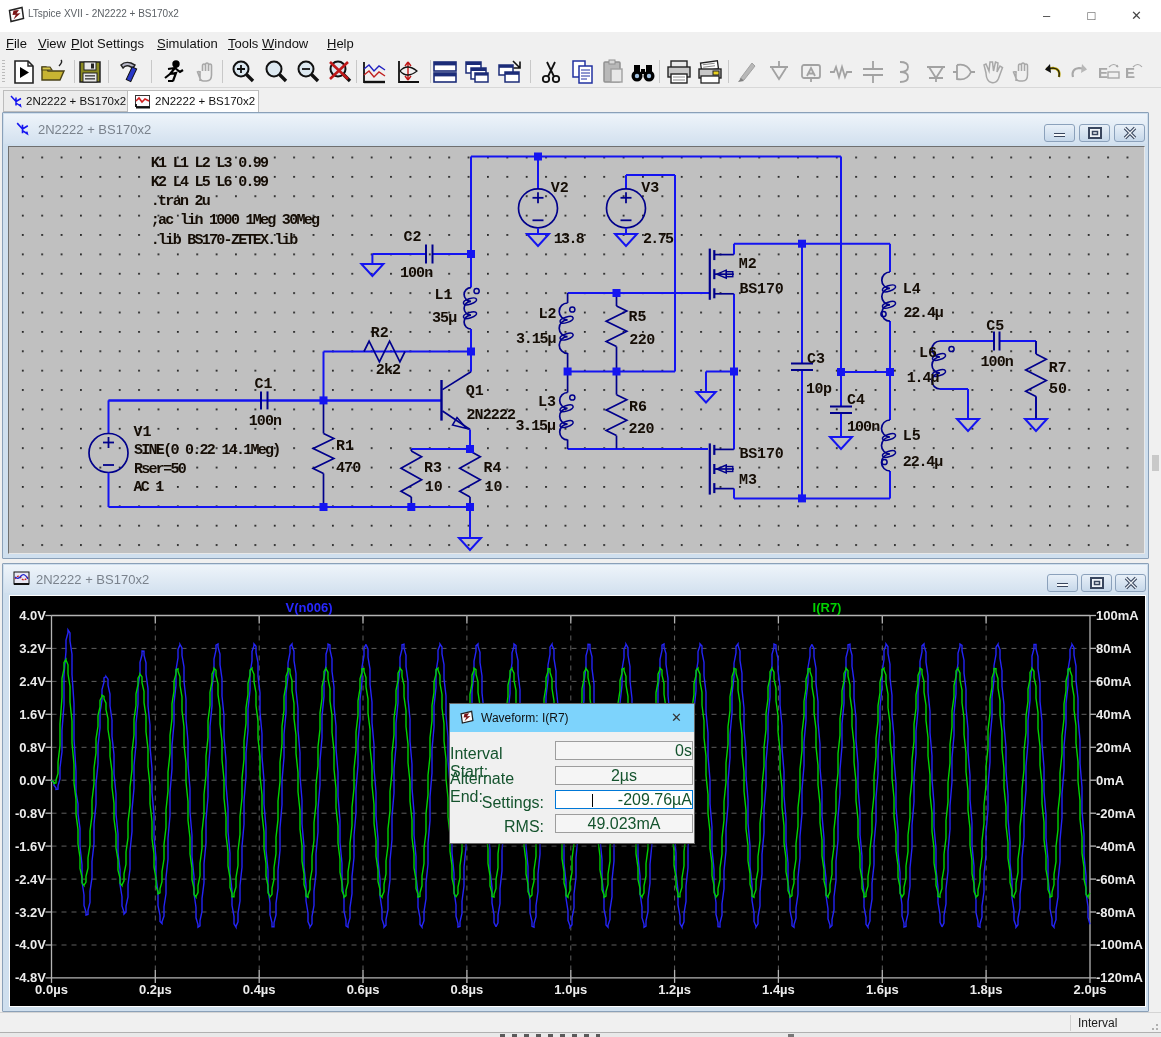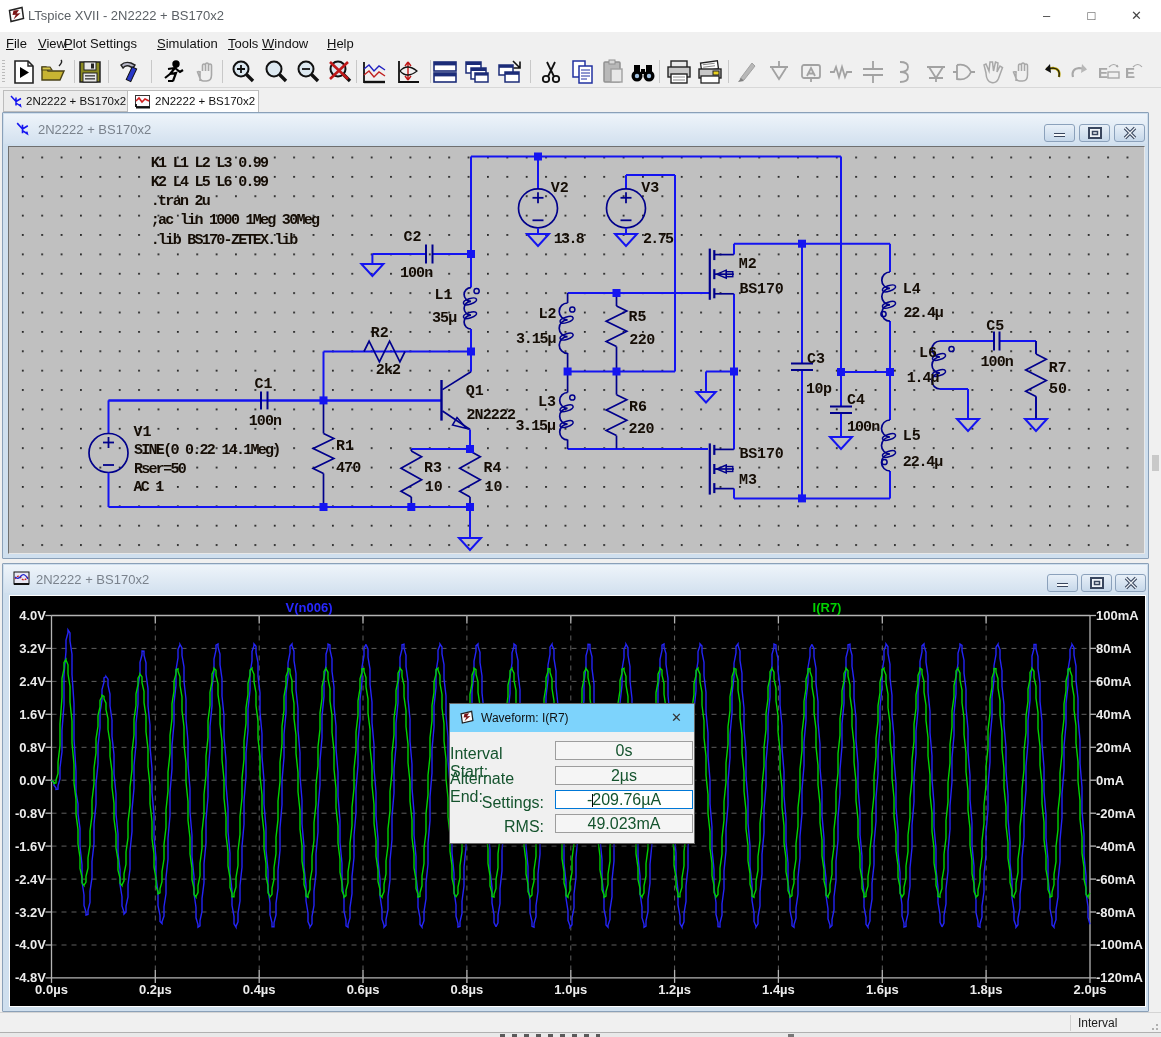--- a/index.html
+++ b/index.html
@@ -1,16 +1,16 @@
 <!DOCTYPE html>
 <html><head><meta charset="utf-8"><style>
 *{margin:0;padding:0;box-sizing:border-box}
 body{width:1161px;height:1037px;font-family:"Liberation Sans",sans-serif;overflow:hidden;background:#f0f0f0;position:relative}
 .titlebar{position:absolute;left:0;top:0;width:1161px;height:32px;background:#fff;}
-.titlebar .t{position:absolute;left:28px;top:8px;font-size:13px;color:#5c6166}
+.titlebar .t{position:absolute;left:28px;top:8px;font-size:10px;color:#5c6166}
 .winbtn{position:absolute;top:0;width:45px;height:31px;color:#444;font-size:13px;text-align:center;line-height:31px}
 .menubar{position:absolute;left:0;top:32px;width:1161px;height:23px;background:#f0f0f0;font-size:13px;color:#111}
 .menubar span{position:absolute;top:4px;white-space:nowrap}
 .menubar u{text-decoration:underline}
 .toolbar{position:absolute;left:0;top:55px;width:1161px;height:33px;background:#f0f0f0;border-bottom:1px solid #d8d8d8}
 .tsep{position:absolute;top:5px;width:1px;height:23px;background:#c8c8c8}
 .ticon{position:absolute;top:4px}
 .tabbar{position:absolute;left:0;top:89px;width:1161px;height:23px;background:#f0f0f0}
 .tab{position:absolute;top:1px;height:22px;border:1px solid #bcbcbc;font-size:11.5px;color:#111;background:#ececec;white-space:nowrap}
 .tab.active{background:#fff;height:23px}
@@ -27,21 +27,21 @@
       <path d="M6.5 4.5 L12 4 L9.5 7.5 L13.5 7.2 L6.5 13.5 L8.8 8.7 L5.5 9 Z" fill="#7b1517"></path>
     </svg>
  <span class="t">LTspice XVII - 2N2222 + BS170x2</span>
  <div class="winbtn" style="left:1024px">–</div>
  <div class="winbtn" style="left:1069px">□</div>
  <div class="winbtn" style="left:1114px">✕</div>
 </div>
 <div class="menubar">
  <span style="left:6px"><u>F</u>ile</span>
     <span style="left:38px"><u>V</u>iew</span>
- <span style="left:64px"><u>P</u>lot Settings</span>
+ <span style="left:71px"><u>P</u>lot Settings</span>
     <span style="left:157px"><u>S</u>imulation</span>
  <span style="left:228px"><u>T</u>ools</span>
     <span style="left:262px"><u>W</u>indow</span>
  <span style="left:327px"><u>H</u>elp</span>
 </div>
 <div class="toolbar">
     <div class="tsep" style="left:74px"></div>
     <div class="tsep" style="left:108px"></div>
     <div class="tsep" style="left:151px"></div>
     <div class="tsep" style="left:222px"></div>
@@ -664,25 +664,25 @@
  <div style="position:absolute;left:0;top:0;right:0;height:28px;background:#7dd3fc">
   <svg style="position:absolute;left:9px;top:6px" width="16" height="16" viewBox="0 0 19 19">
         <path d="M2.5 4.5 L15 1.5 L16.5 12.5 L4 15.5 Z" fill="#fdfdfd" stroke="#222" stroke-width="1.5"></path>
         <path d="M6.5 4.5 L12 4 L9.5 7.5 L13.5 7.2 L6.5 13.5 L8.8 8.7 L5.5 9 Z" fill="#7b1517"></path>
       </svg>
   <span style="position:absolute;left:31px;top:7px;font-size:12px;color:#111">Waveform: I(R7)</span>
   <span style="position:absolute;right:12px;top:6px;font-size:13px;color:#333">✕</span>
  </div>
  <div style="position:absolute;left:0;top:28px;right:0;bottom:0;font-size:16px;color:#14532d">
   <span style="position:absolute;right:150px;top:13px">Interval Start:</span>
-  <div style="position:absolute;left:105px;top:9px;width:138px;height:19px;background:#f5f5f5;border:1px solid #9d9d9d;text-align:center;line-height:17px">0s</div>
+  <div style="position:absolute;left:105px;top:9px;width:138px;height:19px;background:#f5f5f5;border:1px solid #9d9d9d;text-align:right;line-height:17px">0s</div>
   <span style="position:absolute;right:150px;top:38px">Alternate End:</span>
   <div style="position:absolute;left:105px;top:34px;width:138px;height:19px;background:#f5f5f5;border:1px solid #9d9d9d;text-align:center;line-height:17px">2µs</div>
   <span style="position:absolute;right:150px;top:62px">Settings:</span>
-  <div style="position:absolute;left:105px;top:58px;width:138px;height:19px;background:#fff;border:1px solid #0078d7;text-align:center;line-height:17px">-209.76µA<div style="position:absolute;left:36px;top:3px;width:1px;height:13px;background:#000"></div></div>
+  <div style="position:absolute;left:105px;top:58px;width:138px;height:19px;background:#fff;border:1px solid #0078d7;text-align:right;line-height:17px">-209.76µA<div style="position:absolute;left:36px;top:3px;width:1px;height:13px;background:#000"></div></div>
   <span style="position:absolute;right:150px;top:86px">RMS:</span>
   <div style="position:absolute;left:105px;top:82px;width:138px;height:19px;background:#f5f5f5;border:1px solid #9d9d9d;text-align:center;line-height:17px">49.023mA</div>
  </div>
 </div>
 <div class="statusbar">
 <span style="position:absolute;left:1078px;top:3px">Interval</span>
 <div style="position:absolute;left:1070px;top:2px;width:1px;height:16px;background:#d0d0d0"></div>
 <svg style="position:absolute;left:1148px;top:7px" width="12" height="12">
       <g fill="#b0b0b0">
         <rect x="8" y="8" width="2" height="2"></rect>

